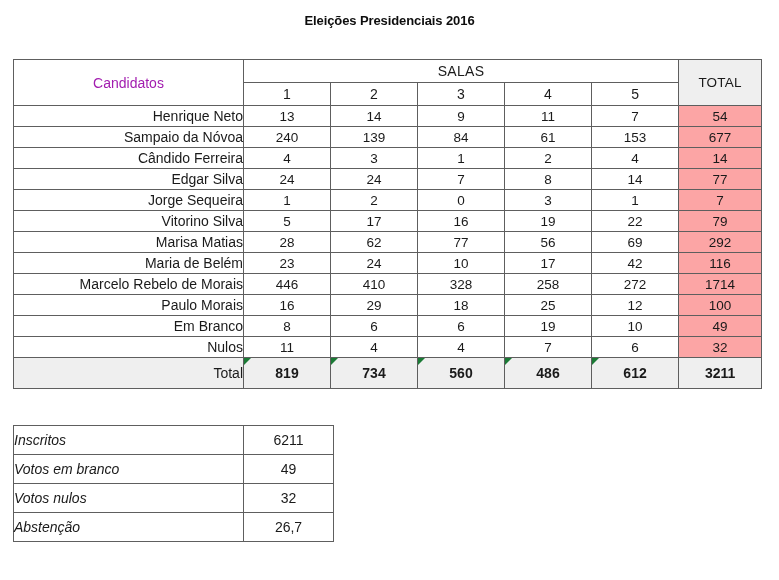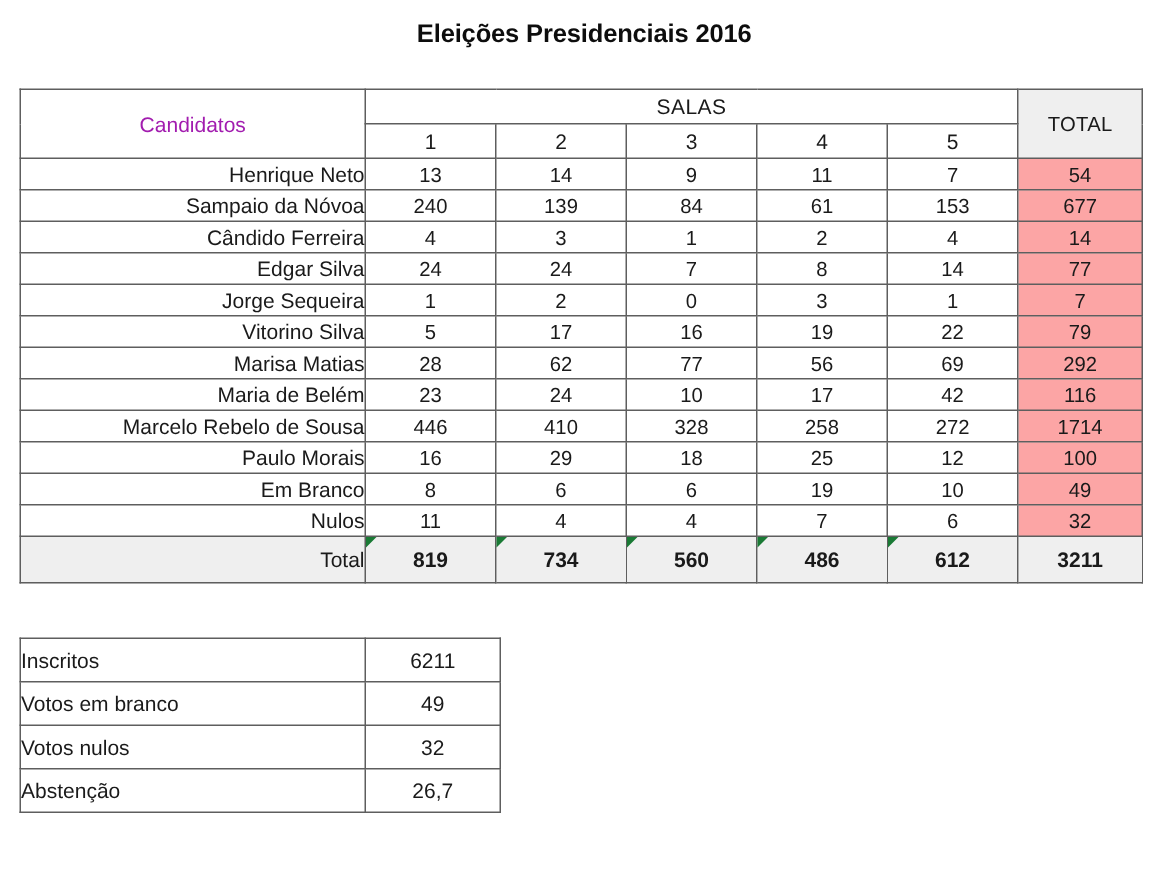--- a/index.html
+++ b/index.html
@@ -16,21 +16,21 @@
     overflow: hidden;
   }
 
   
   .page-title {
     position: absolute;
     top: 13px;
     left: 0;
     width: 779px;
     text-align: center;
-    font-size: 17px;
+    font-size: 13px;
     font-weight: bold;
     letter-spacing: -0.1px;
     color: #0d0d0d;
   }
 
   
   .results-table {
     position: absolute;
     left: 13px;
     top: 59px;
@@ -136,20 +136,21 @@
   .summary-table td {
     border: 1px solid #5e5e5e;
     height: 28px;
     padding: 0;
   }
   .sum-label {
     text-align: left;
     padding-left: 20px;
     font-size: 14px;
     white-space: nowrap;
+    font-style: italic;
   }
   .sum-value {
     text-align: center;
     font-size: 14px;
   }
 </style>
 </head>
 <body>
 
 <div class="page-title">Eleições Presidenciais 2016</div>
@@ -245,21 +246,21 @@
     <tr>
       <td class="cand-name">Maria de Belém</td>
       <td class="num">23</td>
       <td class="num">24</td>
       <td class="num">10</td>
       <td class="num">17</td>
       <td class="num">42</td>
       <td class="num-total">116</td>
     </tr>
     <tr>
-      <td class="cand-name">Marcelo Rebelo de Sousa</td>
+      <td class="cand-name">Marcelo Rebelo de Morais</td>
       <td class="num">446</td>
       <td class="num">410</td>
       <td class="num">328</td>
       <td class="num">258</td>
       <td class="num">272</td>
       <td class="num-total">1714</td>
     </tr>
     <tr>
       <td class="cand-name">Paulo Morais</td>
       <td class="num">16</td>

